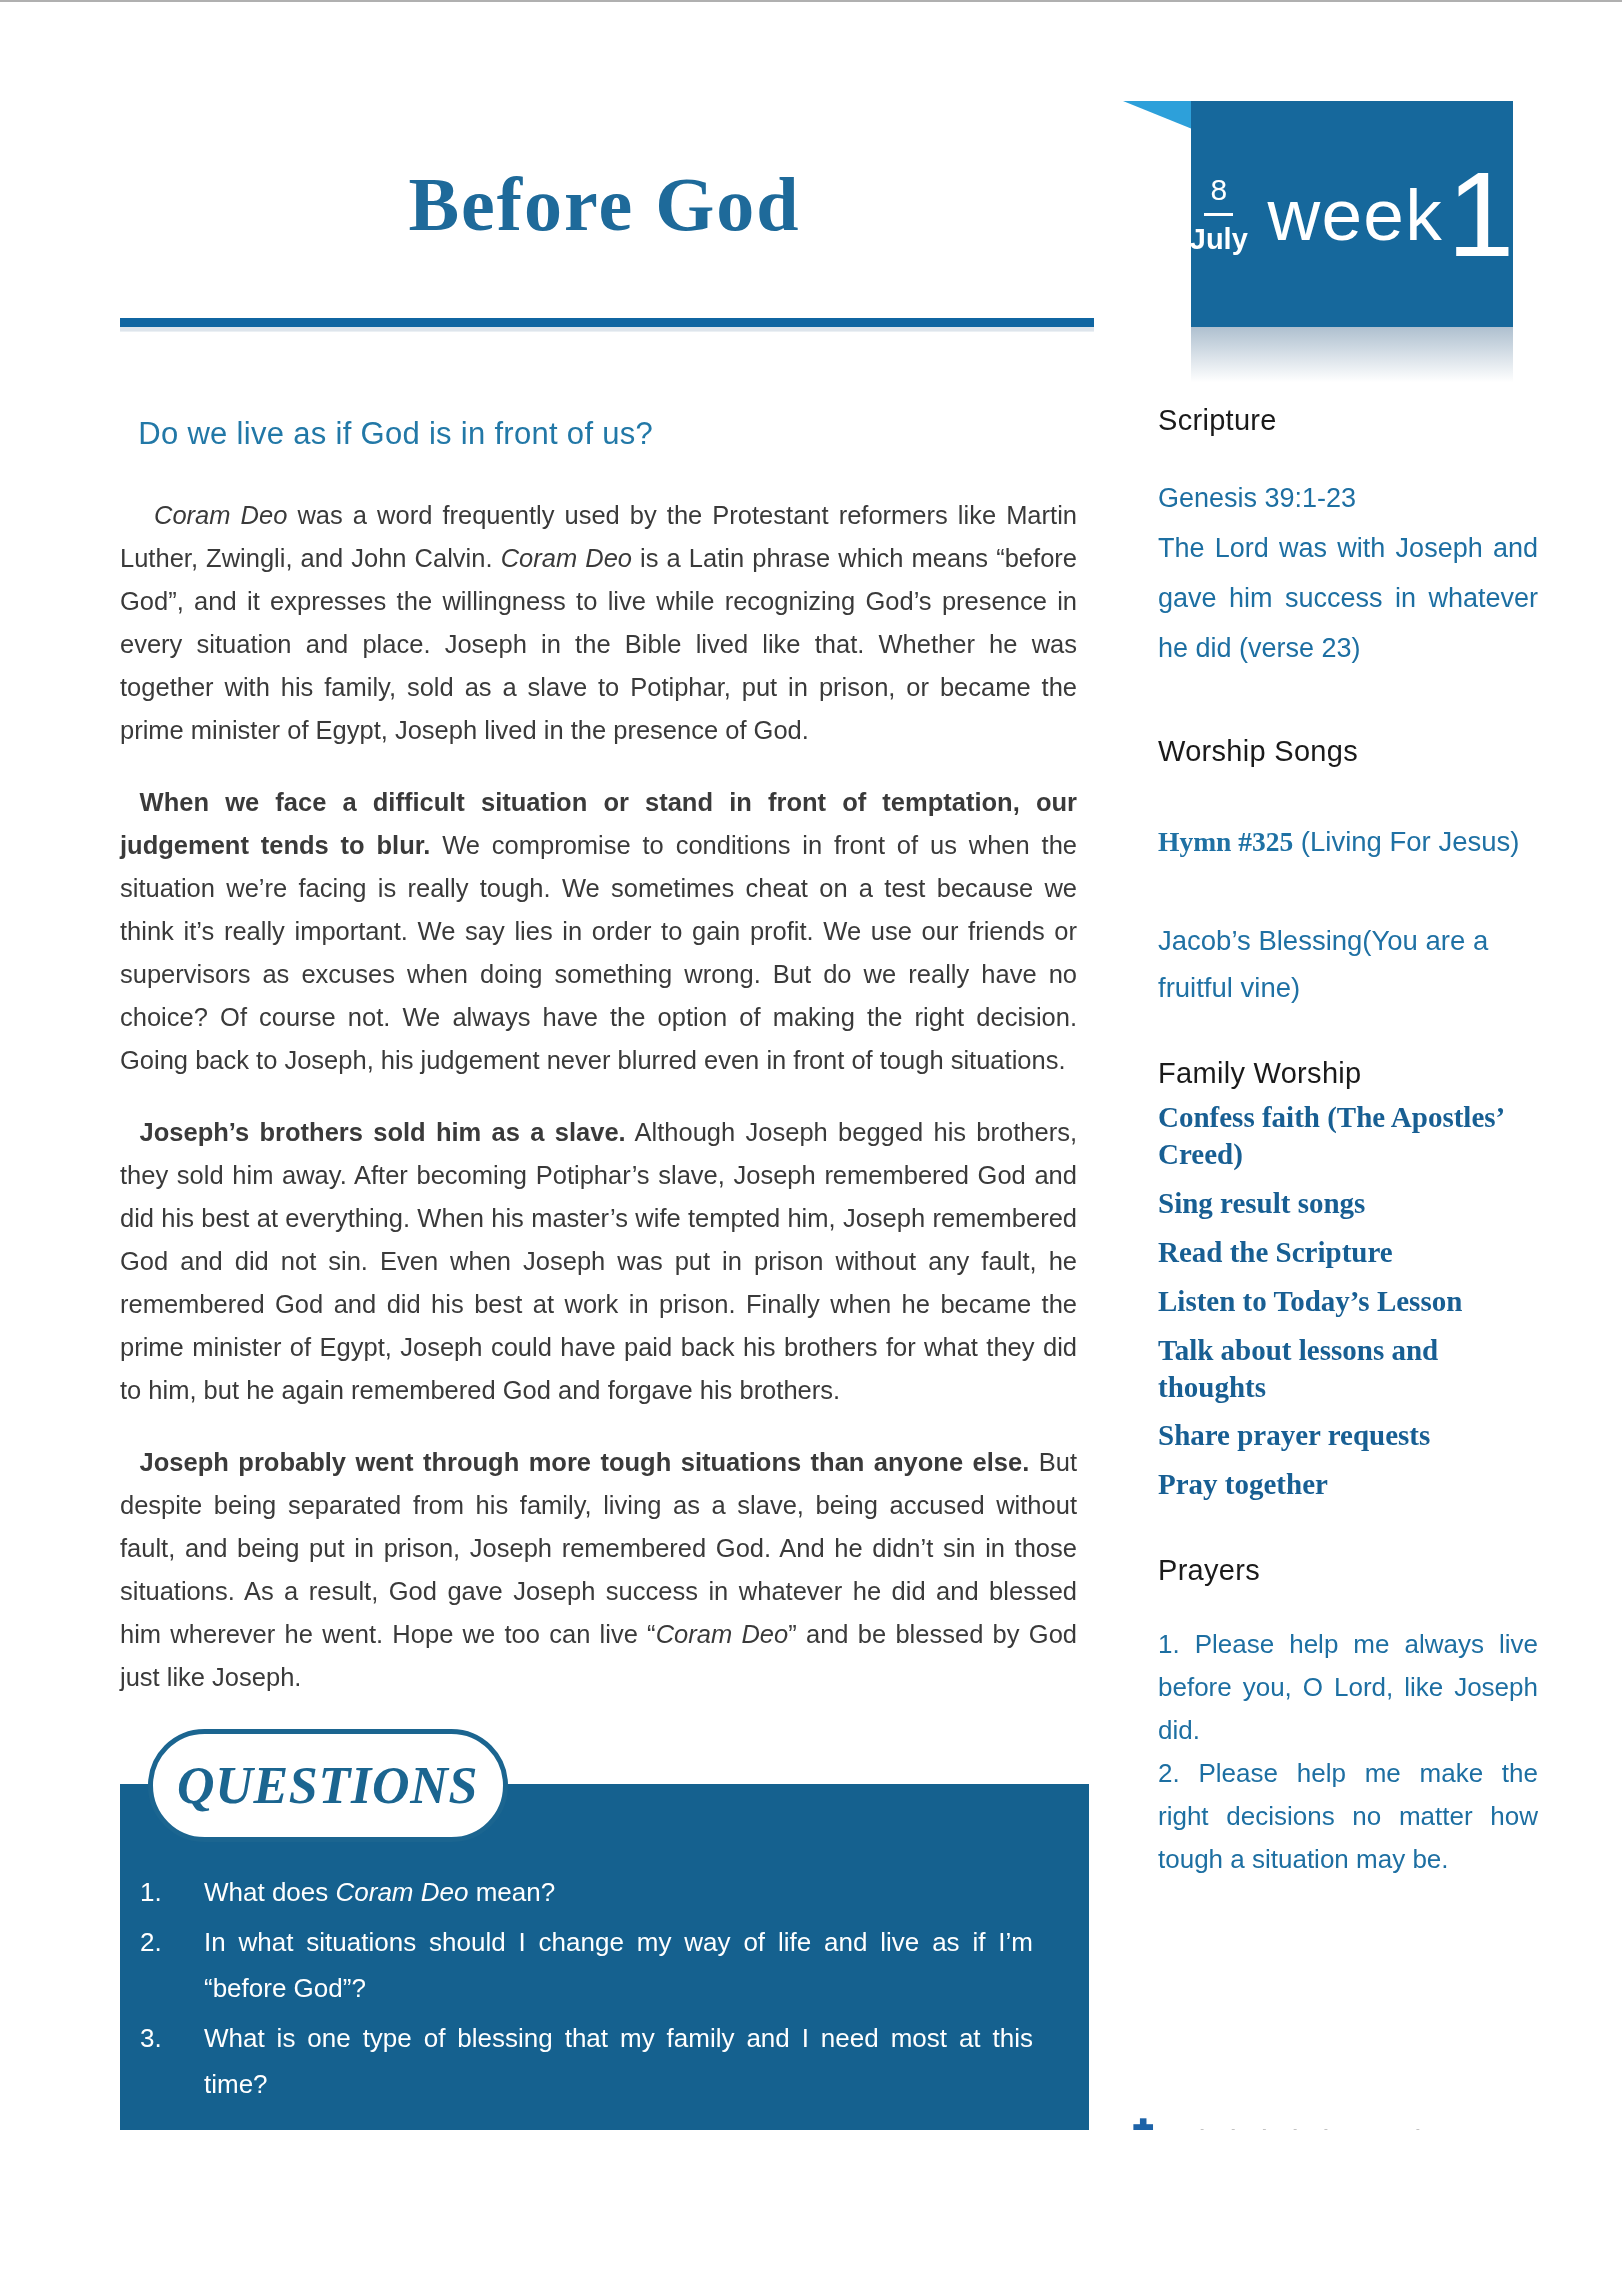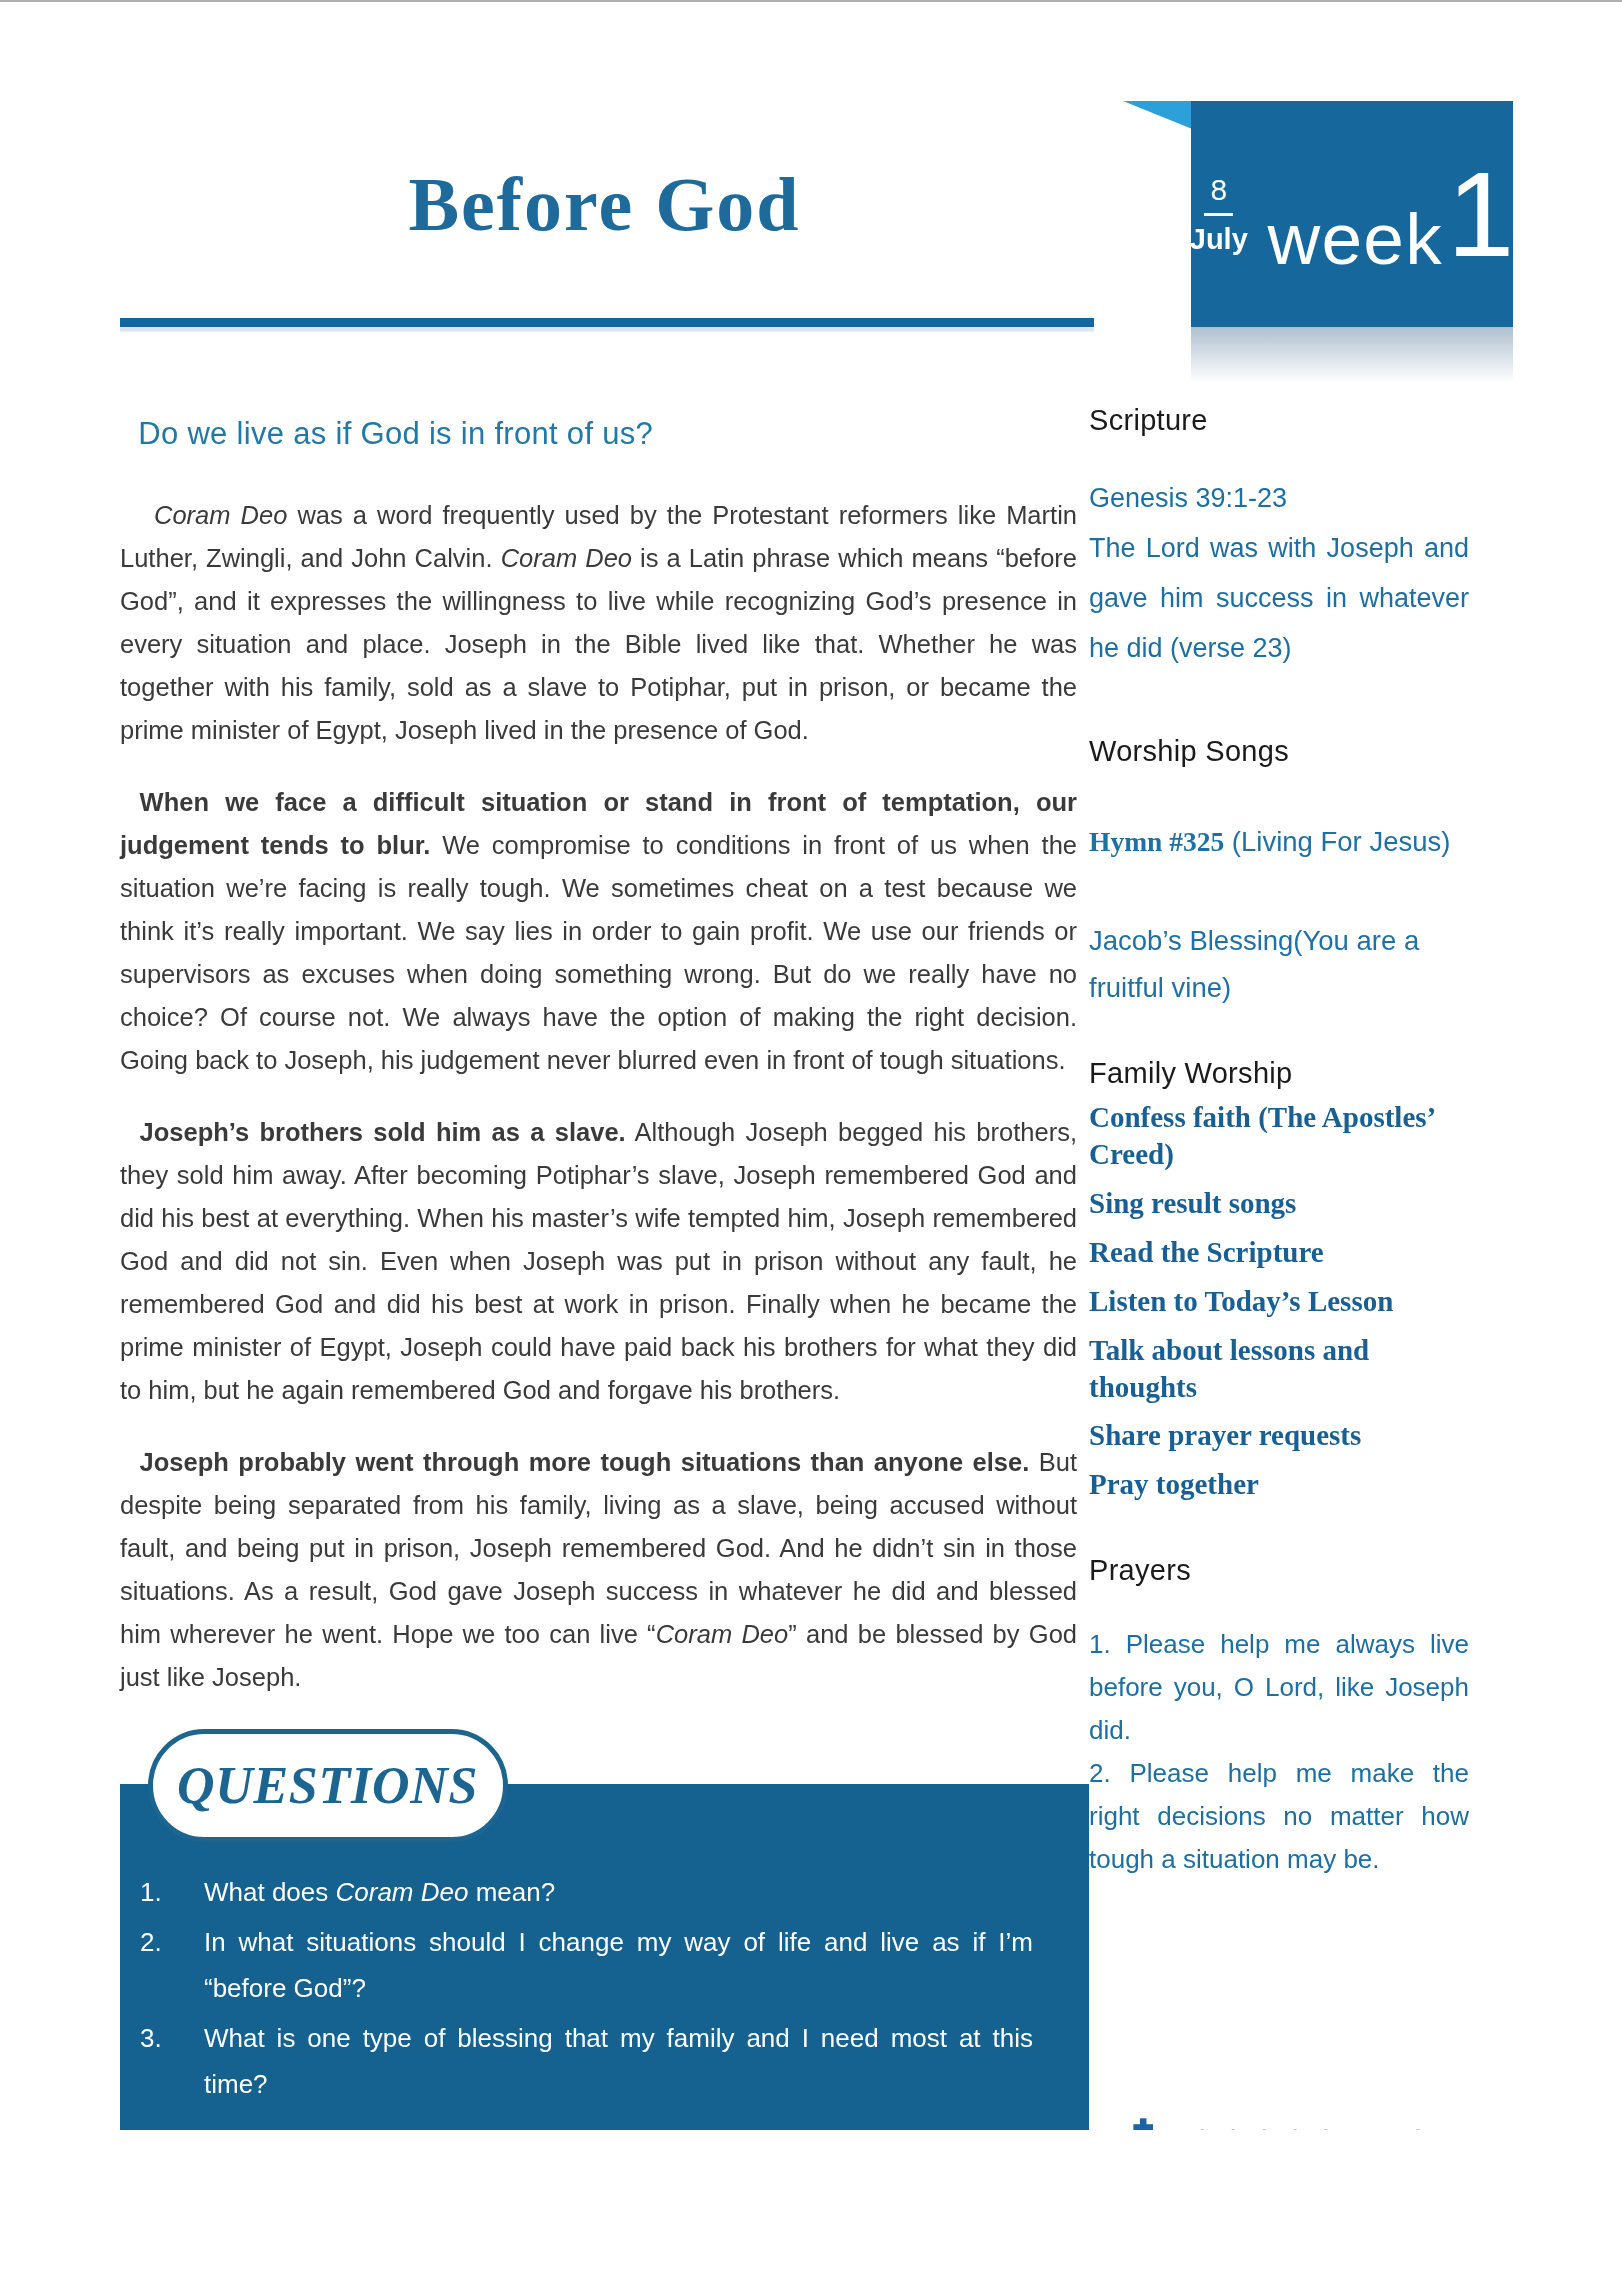--- a/index.html
+++ b/index.html
@@ -64,27 +64,28 @@
     display:flex;
     align-items:center;
     justify-content:center;
     gap:19.6px;
     color:#ffffff;
   }
   .badge-date{text-align:center;}
   .badge-day{font-size:30px;line-height:1.05;}
   .badge-underline{width:29px;height:3.3px;background:#ffffff;margin:7.9px auto 9.2px;}
   .badge-month{font-size:29px;font-weight:700;line-height:1;}
-  .badge-week{display:flex;align-items:flex-end;}
+  .badge-week{display:flex;align-items:center;}
   .badge-week-label{font-size:73px;font-weight:400;letter-spacing:1.3px;line-height:1;}
   .badge-week-num{font-size:121px;font-weight:400;line-height:1;margin-left:3.9px;}
 
   
   .content{
     display:flex;
+    gap:69px;
     margin-top:77px;
   }
   .article{width:969px;flex:none;}
   .sidebar{width:380px;flex:none;padding-right:0;}
 
   
   .article h2{
     margin:11.8px 0 42px 18.3px;
     font-size:31px;
     font-weight:400;

